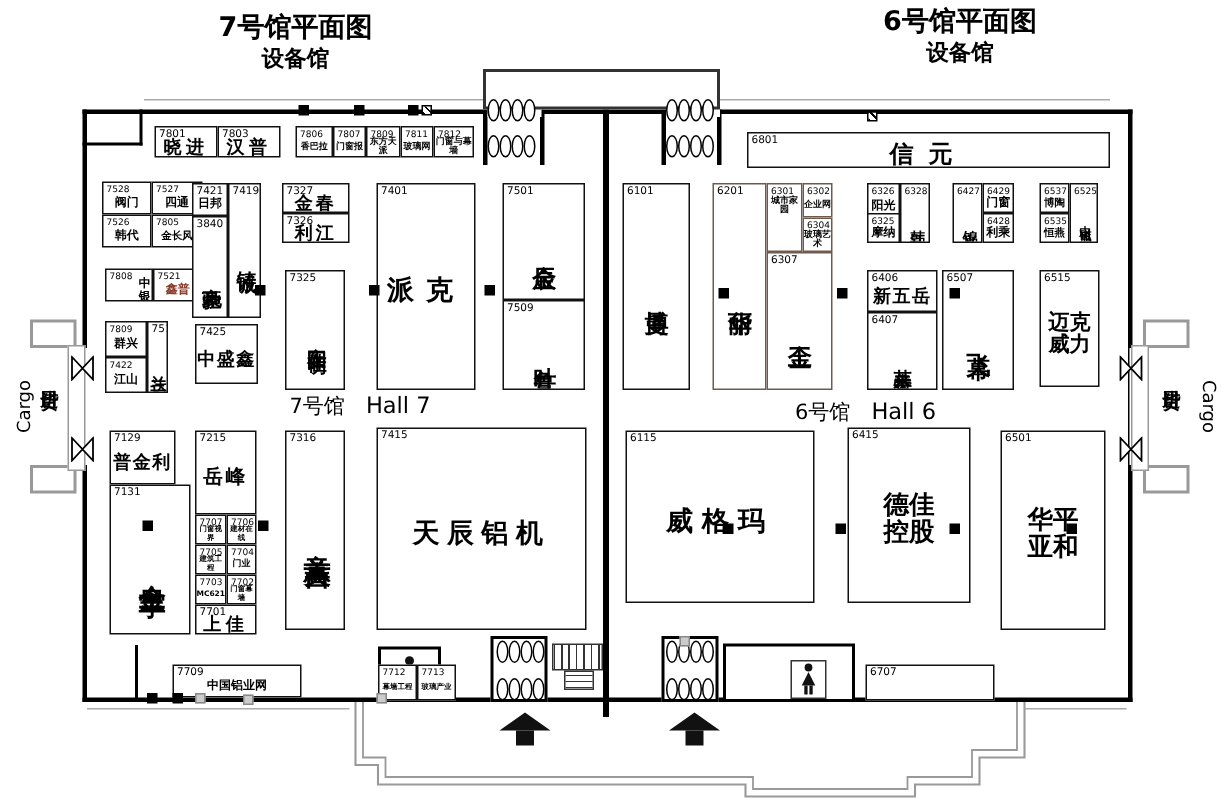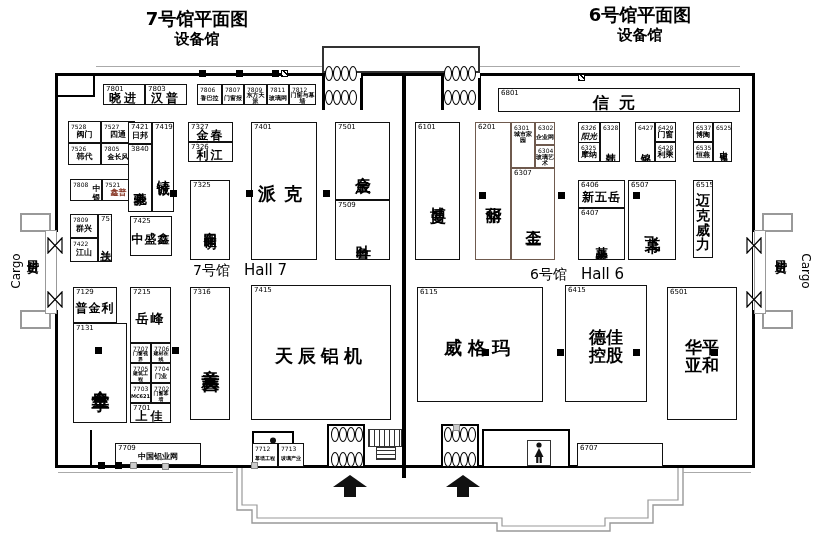--- a/index.html
+++ b/index.html
@@ -350,21 +350,21 @@
         <span class="nm" style="font-size: 6px;">企业网</span>
       </div>
       <div class="booth" style="left: 535px; top: 145px; width: 20px; height: 23px; border-color: rgb(111, 90, 78);">
         <span class="num" style="font-size: 6px;">6304</span>
         <span class="nm" style="font-size: 6px;">玻璃艺术</span>
       </div>
       <div class="booth" style="left: 511px; top: 168px; width: 44px; height: 92px; border-color: rgb(111, 90, 78);">
         <span class="num">6307</span>
         <span class="nm v" style="font-size: 16px;">金工</span>
       </div>
-      <div class="booth" style="left: 578px; top: 122px; width: 22px; height: 24px; font-style: italic;">
+      <div class="booth" style="left: 578px; top: 122px; width: 22px; height: 24px;">
         <span class="num" style="font-size: 6px;">6326</span>
         <span class="nm" style="font-size: 8px;">阳光</span>
       </div>
       <div class="booth" style="left: 578px; top: 142px; width: 22px; height: 20px;">
         <span class="num" style="font-size: 6px;">6325</span>
         <span class="nm" style="font-size: 8px;">摩纳</span>
       </div>
       <div class="booth" style="left: 600px; top: 122px; width: 20px; height: 40px;">
         <span class="num" style="font-size: 6px;">6328</span>
         <span class="nm v" style="font-size: 10px;">韩江</span>
@@ -398,21 +398,21 @@
         <span class="nm" style="font-size: 12px; letter-spacing: 1px; text-align: center;">新五岳</span>
       </div>
       <div class="booth" style="left: 578px; top: 208px; width: 47px; height: 52px;">
         <span class="num">6407</span>
         <span class="nm v" style="font-size: 12px;">莱美特</span>
       </div>
       <div class="booth" style="left: 628px; top: 180px; width: 48px; height: 80px;">
         <span class="num">6507</span>
         <span class="nm v" style="font-size: 16px;">飞幕</span>
       </div>
-      <div class="booth" style="left: 693px; top: 180px; width: 20px; height: 78px;">
+      <div class="booth" style="left: 693px; top: 180px; width: 40px; height: 78px;">
         <span class="num">6515</span>
         <span class="nm" style="font-size: 14px;">迈克
 威力</span>
       </div>
       <div class="booth" style="left: 73px; top: 287px; width: 44px; height: 36px;">
         <span class="num">7129</span>
         <span class="nm" style="font-size: 12px; letter-spacing: 1px;">普金利</span>
       </div>
       <div class="booth" style="left: 73px; top: 323px; width: 54px; height: 100px;">
         <span class="num">7131</span>

